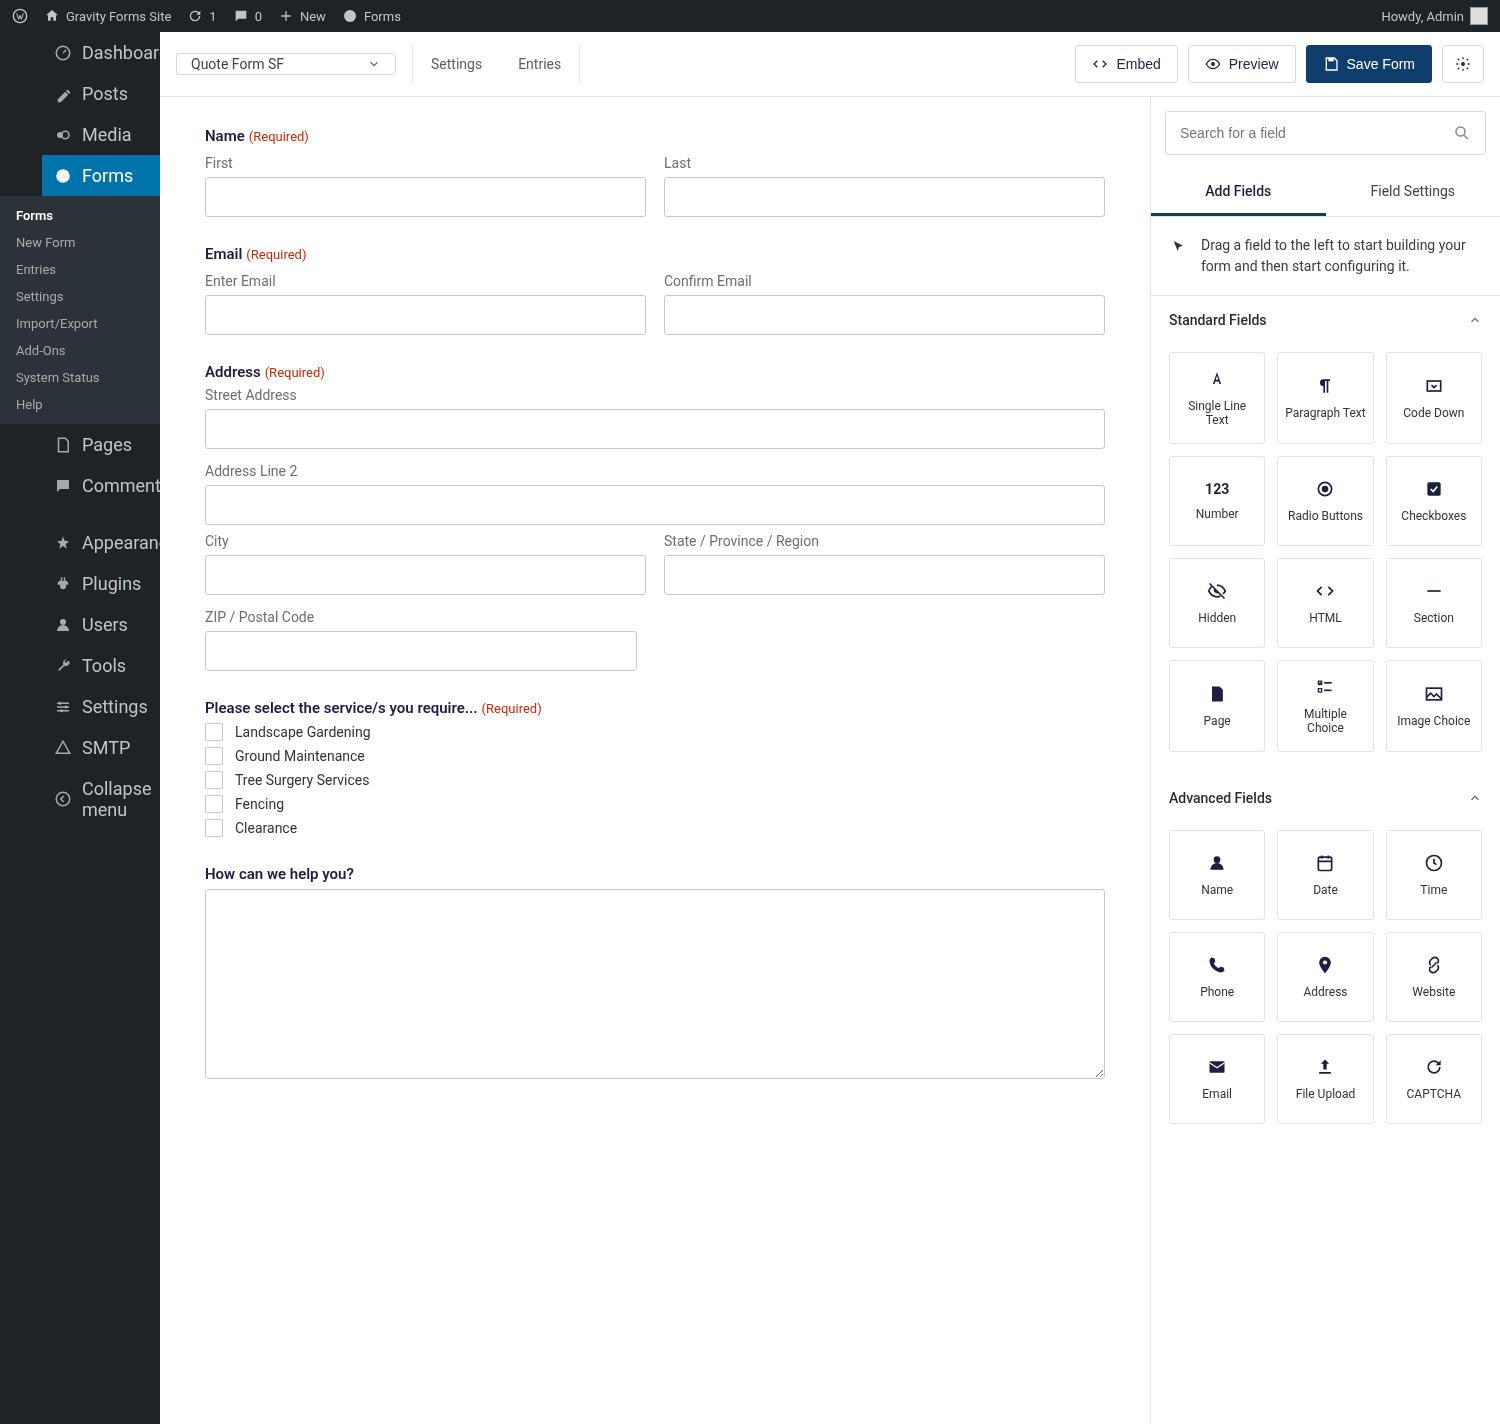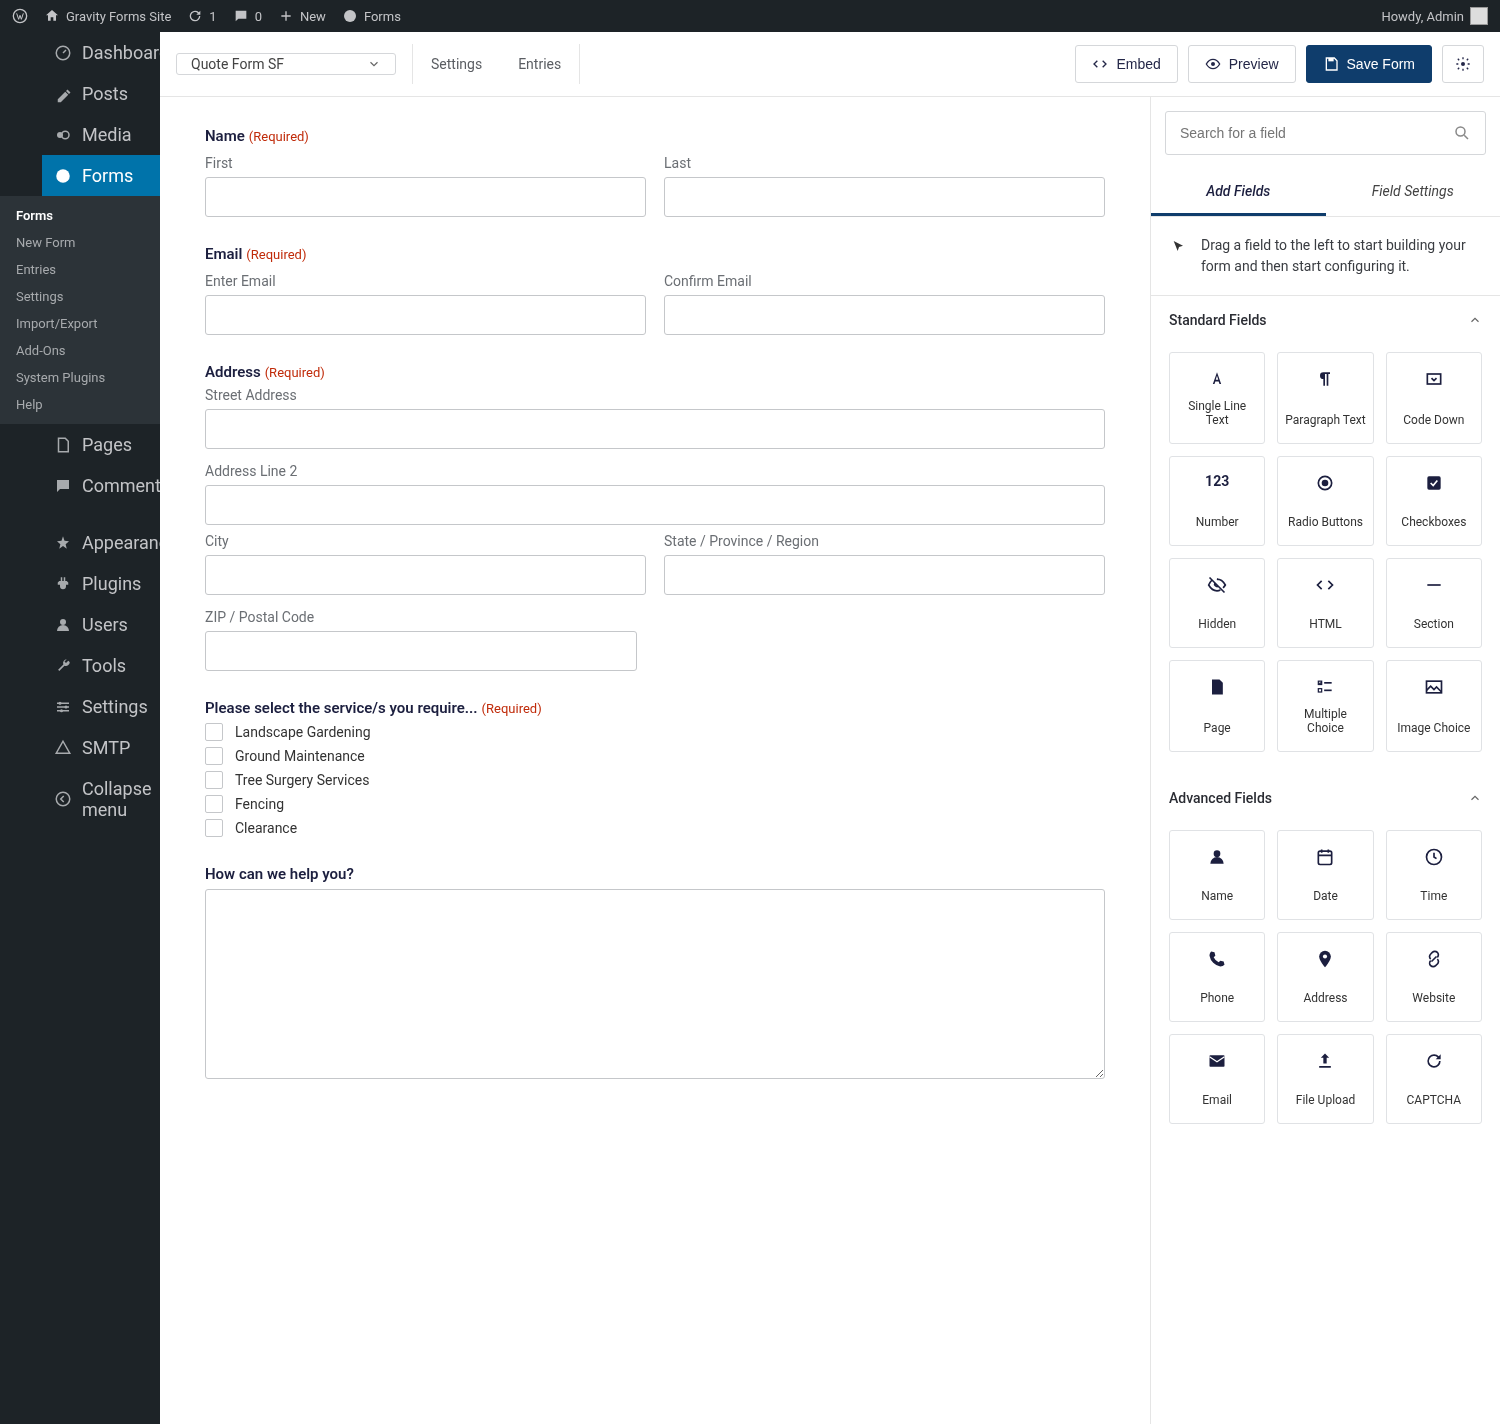--- a/index.html
+++ b/index.html
@@ -49,28 +49,28 @@
 .checkbox-box { width: 18px; height: 18px; border: 1px solid #c5c7ca; border-radius: 2px; }
 .checkbox-label { font-size: 14px; color: #333; }
 .half { width: 48%; }
 
 .panel { width: 350px; border-left: 1px solid #e5e5e5; }
 .search-wrap { padding: 14px; }
 .search-box { border: 1px solid #d5d7da; border-radius: 3px; display: flex; align-items: center; padding: 12px 14px; }
 .search-input { flex: 1; border: none; outline: none; font-size: 14px; color: #666; }
 .search-box svg { width: 18px; height: 18px; fill: #888; }
 .tabs { display: flex; border-bottom: 1px solid #e5e5e5; }
-.tab { flex: 1; text-align: center; padding: 14px 8px; font-size: 14px; color: #444; cursor: pointer; font-style: italic; }
+.tab { flex: 1; text-align: center; padding: 14px 8px; font-size: 14px; color: #444; cursor: pointer; }
 .tab.active { border-bottom: 3px solid #0f3d6c; font-weight: 500; color: #1c1f3f; }
 .drag-hint { display: flex; gap: 14px; padding: 18px 20px; font-size: 14px; color: #3a3d42; line-height: 1.5; border-bottom: 1px solid #e5e5e5; }
 .drag-hint svg { width: 16px; height: 16px; fill: #333; flex-shrink: 0; margin-top: 4px; }
 .section-header { display: flex; justify-content: space-between; align-items: center; padding: 16px 18px; font-size: 14px; font-weight: 500; color: #2a2c33; cursor: pointer; }
 .section-header svg { width: 14px; height: 14px; fill: #666; }
 .field-grid { display: grid; grid-template-columns: repeat(3, 1fr); gap: 12px; padding: 8px 18px 22px; }
-.field-card { border: 1px solid #e0e2e5; border-radius: 3px; display: flex; flex-direction: column; align-items: center; justify-content: space-between; padding: 16px 6px; gap: 10px; cursor: grab; min-height: 90px; }
+.field-card { border: 1px solid #e0e2e5; border-radius: 3px; display: flex; flex-direction: column; align-items: center; justify-content: center; padding: 16px 6px; gap: 10px; cursor: grab; min-height: 90px; }
 .field-card svg { width: 20px; height: 20px; fill: #1c1f3f; }
 .field-card-label { font-size: 12px; color: #333; text-align: center; }
 
 </style>
 </head>
 <body>
 
 <div class="adminbar">
   <div class="adminbar-left">
     <span class="adminbar-item">
@@ -147,21 +147,21 @@
         </svg>
         <span>Forms</span>
       </div>
     <div class="submenu">
       <div class="submenu-item current">Forms</div>
       <div class="submenu-item">New Form</div>
       <div class="submenu-item">Entries</div>
       <div class="submenu-item">Settings</div>
       <div class="submenu-item">Import/Export</div>
       <div class="submenu-item">Add-Ons</div>
-      <div class="submenu-item">System Plugins</div>
+      <div class="submenu-item">System Status</div>
       <div class="submenu-item">Help</div>
     </div>
     <div class="menu-item top">
         <svg viewBox="0 0 24 24">
           <path d="M6 3h9l4 4v14H6z" fill="none" stroke="#a7aaad" stroke-width="2"></path>
         </svg>
         <span>Pages</span>
       </div>
     <div class="menu-item top">
         <svg viewBox="0 0 24 24">

